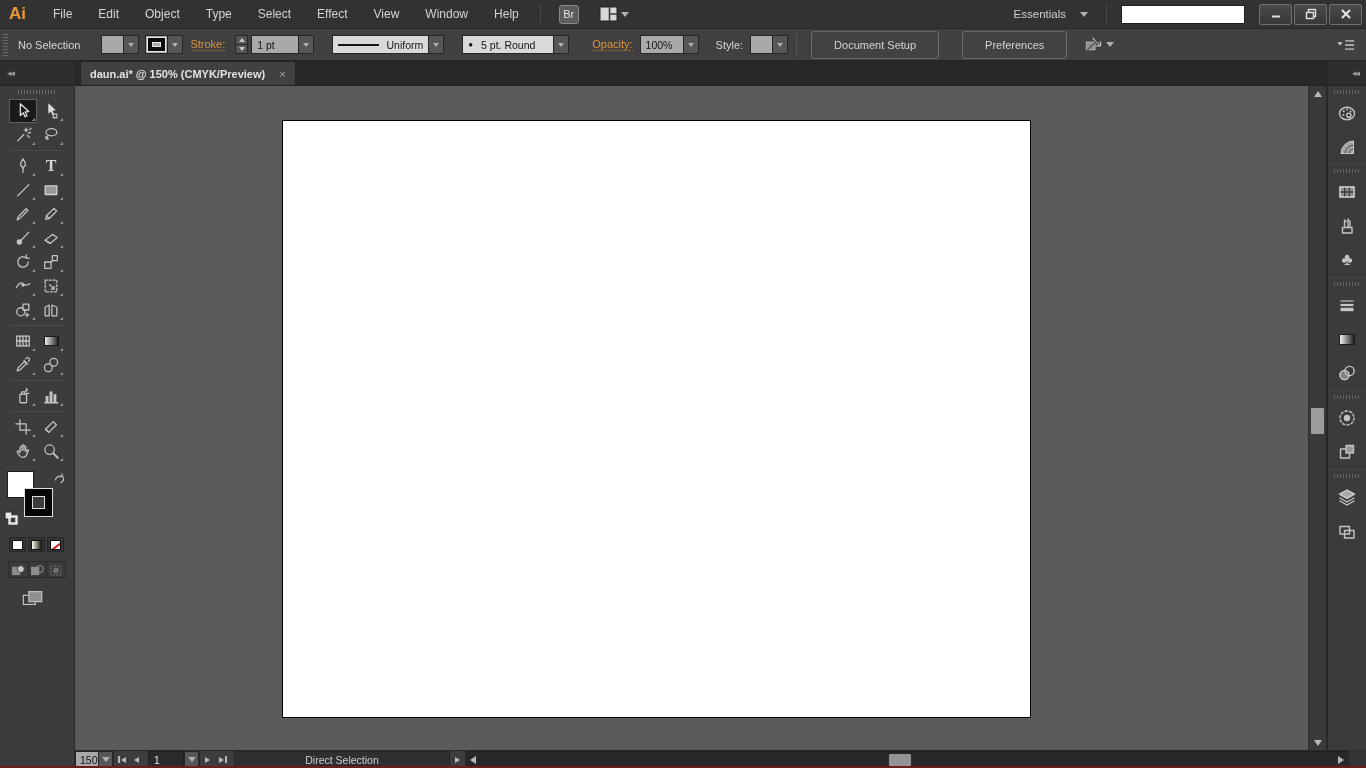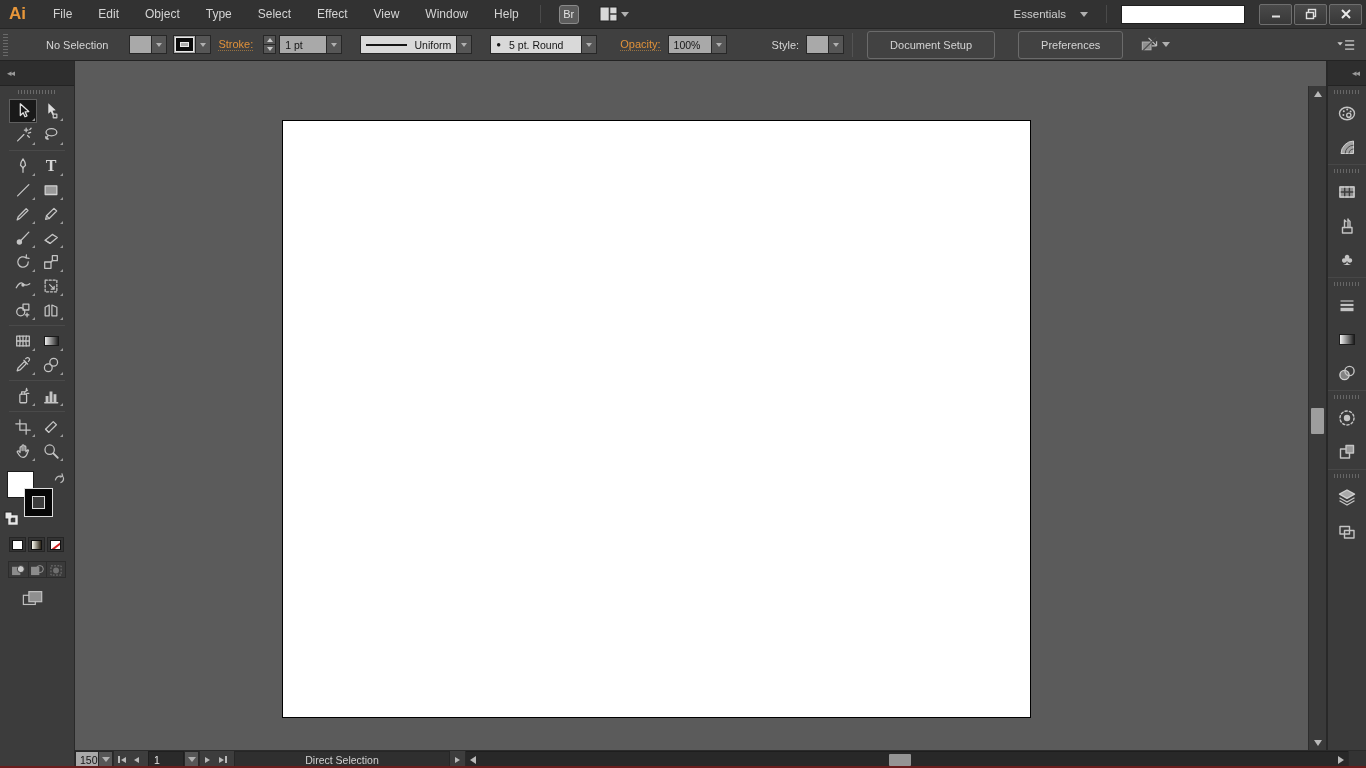--- a/index.html
+++ b/index.html
@@ -25,21 +25,21 @@
   .winbtns { display:flex; margin-right:4px; }
   .winbtn { width:33px; height:21px; border:1px solid #6e6e6e; background:linear-gradient(#4a4a4a,#383838);
     display:flex; align-items:center; justify-content:center; margin-left:2px; border-radius:2px; }
 
   
   .controlbar { position:absolute; left:0; top:28px; width:1366px; height:33px; background:#404040;
     border-top:1px solid #262626; border-bottom:1px solid #232323;
     display:flex; align-items:center; color:#d6d6d6; font-size:11px; }
   .cb-grip { width:5px; height:22px; margin:0 6px 0 3px;
     background:repeating-linear-gradient(0deg,#6a6a6a 0 1px,transparent 1px 3px); }
-  .cb-label { padding:0 4px; white-space:nowrap;margin-left:28px; }
+  .cb-label { padding:0 4px; white-space:nowrap; }
   .cb-link { color:#e0913a; border-bottom:1px dotted #9a7342; padding-bottom:0; margin:4px 4px; white-space:nowrap; }
   .combo { display:inline-flex; height:19px; border:1px solid #272727; margin:0 3px; }
   .combo .field { background:#a9a9a9; color:#161616; font-size:10.5px; display:flex; align-items:center;
     padding:0 5px; white-space:nowrap; }
   .combo .field.light { background:#d9d9d9; }
   .combo .drop { width:15px; background:#565656; border-left:1px solid #272727;
     display:flex; align-items:center; justify-content:center; }
   .combo .drop .caret-down { border-left-width:3.5px; border-right-width:3.5px; border-top-width:4.5px; }
   .swfield { width:21px; background:#fff; position:relative; }
   .stroke-ring { position:absolute; inset:2px; border:4px solid #0a0a0a; background:transparent;
@@ -605,20 +605,26 @@
               </svg>
             </span>
           </div>
       </div>
       <div class="screen-mode"><span><svg width="22" height="17" viewBox="0 0 24 18" fill="none" stroke="#c0c0c0" stroke-width="1.3">
               <rect x="1.5" y="5.5" width="13" height="10"></rect>
               <rect x="7.5" y="1.5" width="14" height="11" fill="#8f8f8f"></rect>
             </svg></span></div>
     </div>
 
+    <div class="tabbar">
+      <div class="doc-tab">
+        <span>daun.ai* @ 150% (CMYK/Preview)</span>
+        <span class="tab-close">×</span>
+      </div>
+    </div>
 
     <div class="canvas">
       <div class="artboard"></div>
     </div>
 
     <div class="vscroll">
       <div class="vs-arrow" style="top:0">
           <span class="tri-n"></span>
         </div>
       <div class="vs-thumb"></div>

